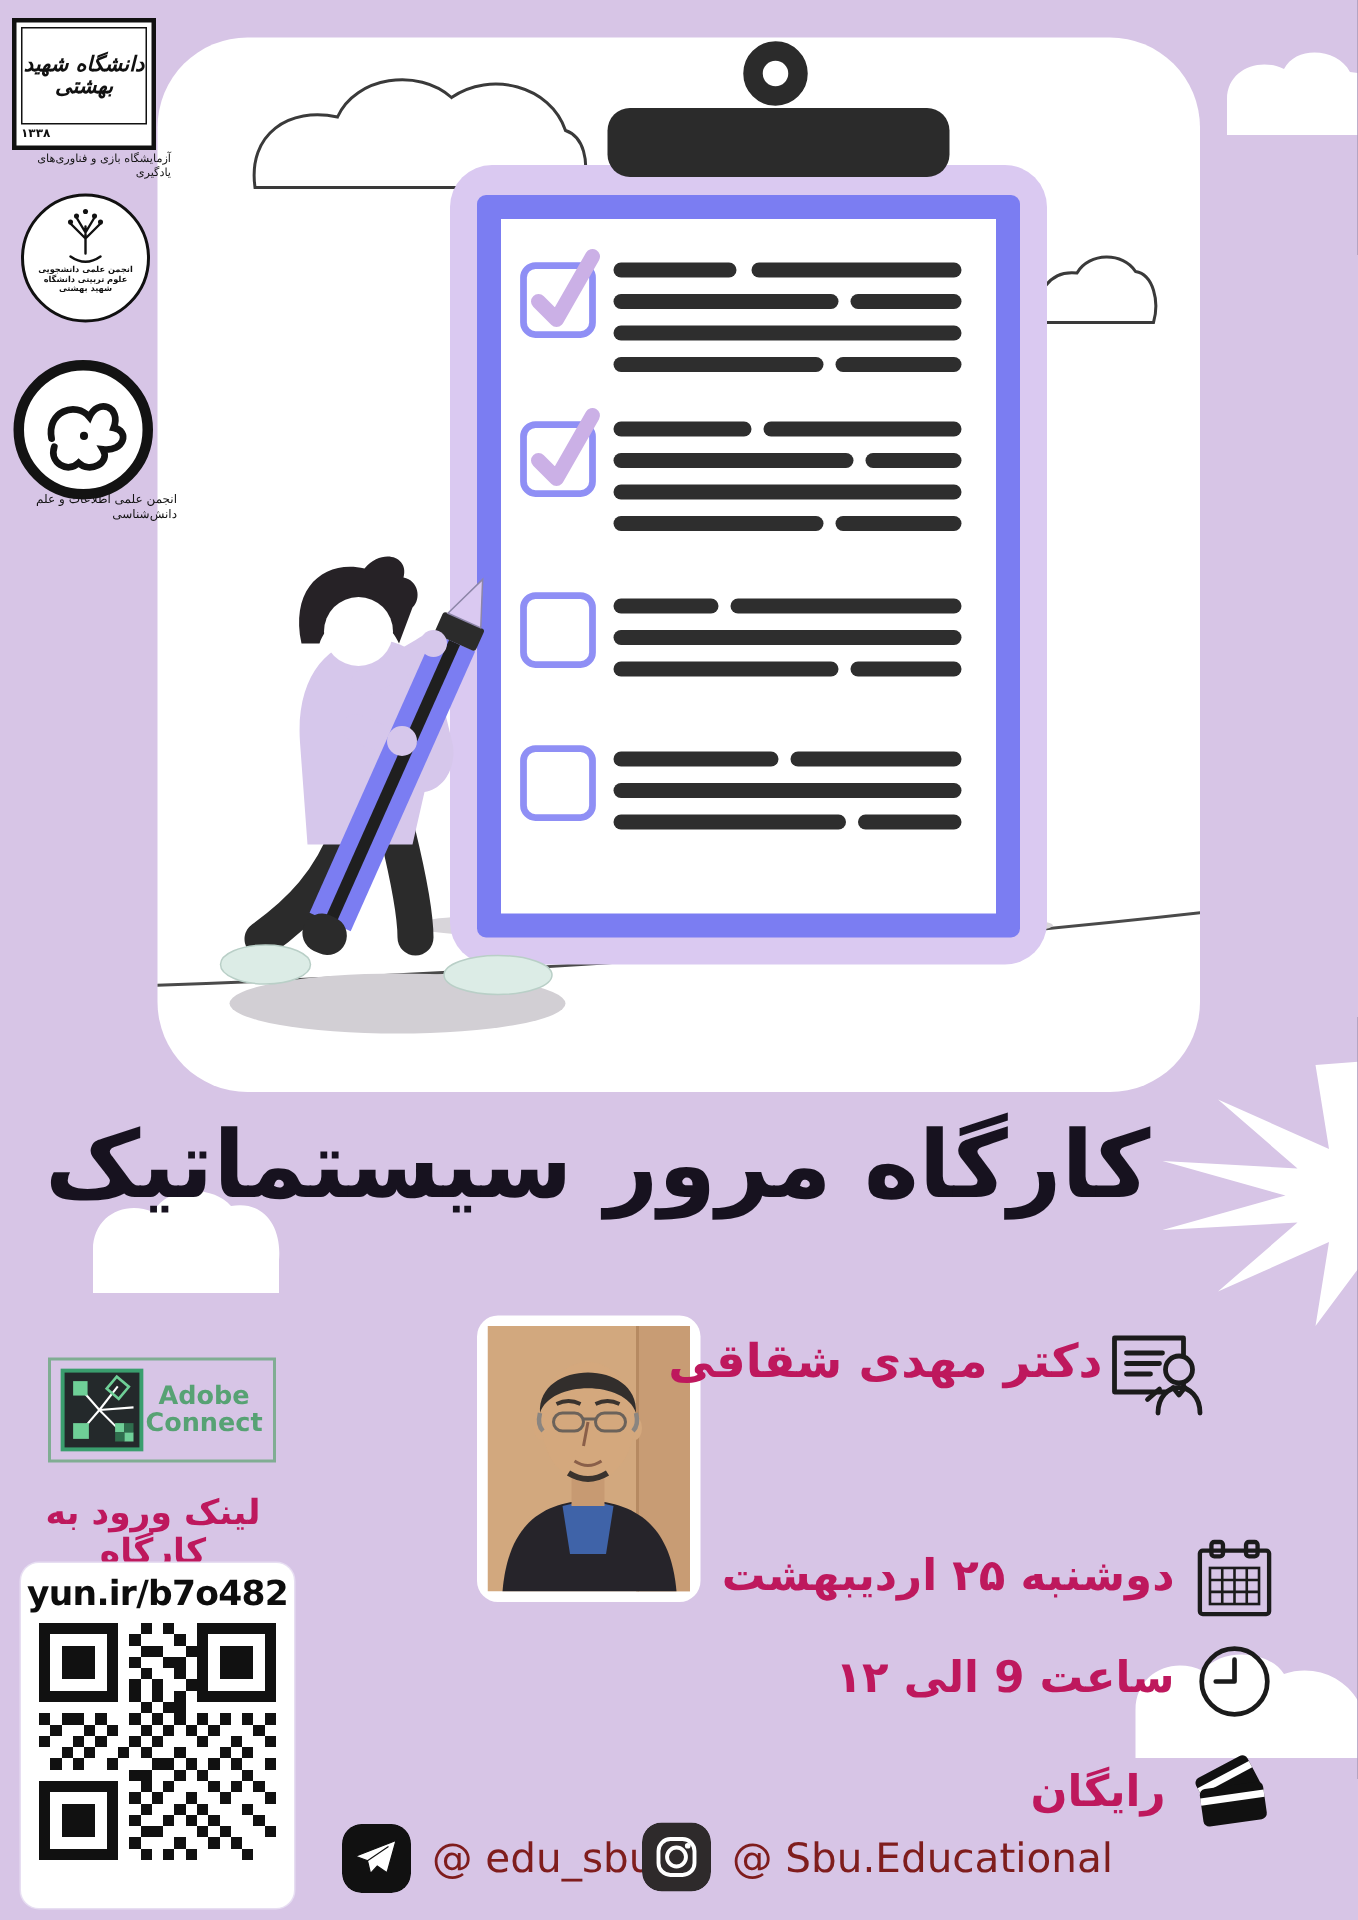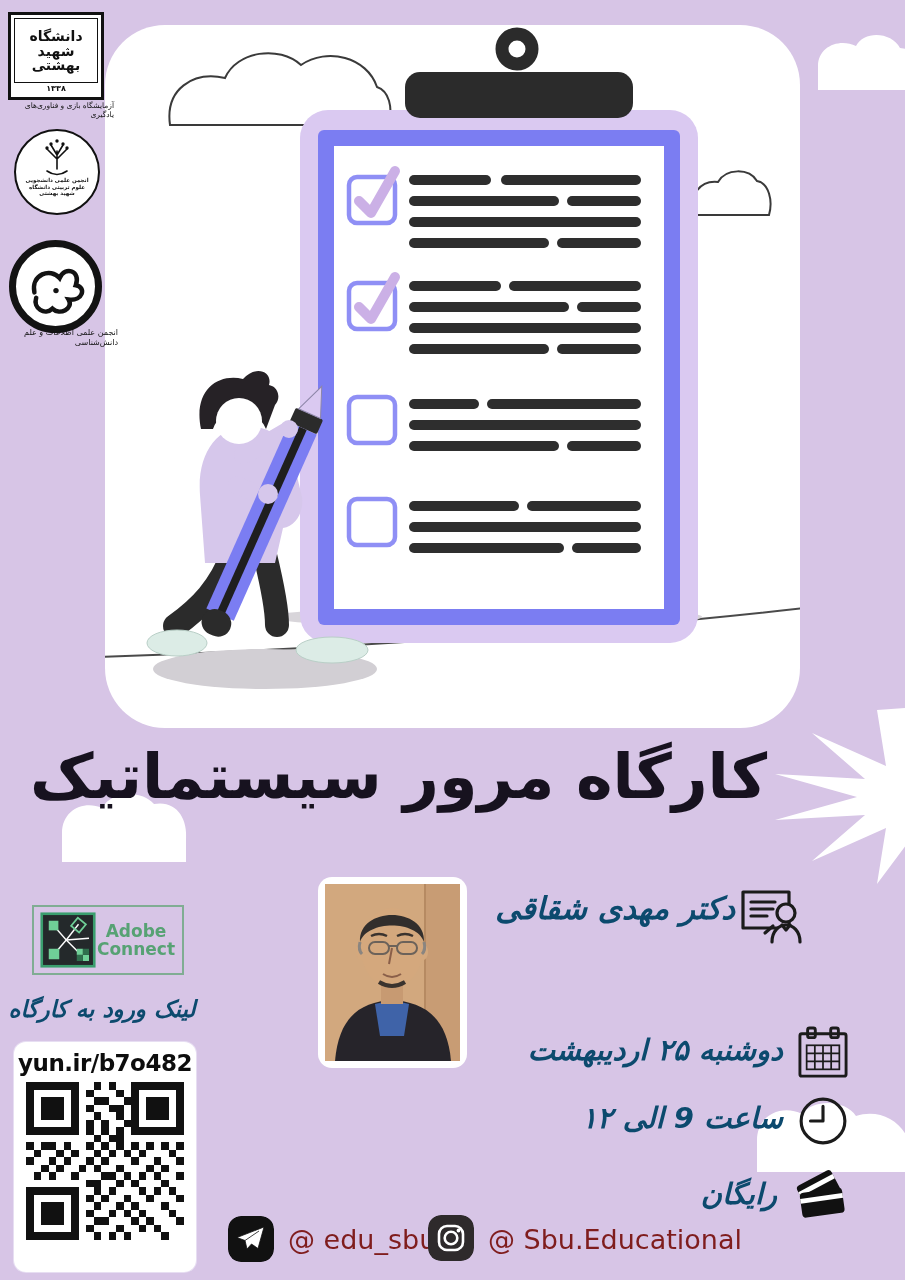--- a/index.html
+++ b/index.html
@@ -3,26 +3,26 @@
 <meta charset="utf-8">
 <style>
   html,body{margin:0;padding:0;background:#9a8aa8;}
   *{box-sizing:border-box;}
   #poster{
     position:relative;width:905px;height:1280px;overflow:hidden;
     background:#d7c5e6;font-family:"DejaVu Sans",sans-serif;margin:0 auto;
   }
   .abs{position:absolute;}
   .rtl{direction:rtl;unicode-bidi:isolate;}
-  .fa-bold{font-weight:bold;color:#0c4a6e;font-style:italic;}
+  .fa-bold{font-weight:bold;color:#be185d;}
   
   .stamp{left:8px;top:12px;width:96px;height:88px;background:#fff;border:3px solid #111;padding:3px;}
   .stamp-inner{width:100%;height:86%;border:1.5px solid #111;display:flex;flex-direction:column;
-    align-items:center;justify-content:center;text-align:center;font-weight:bold;font-size:14px;line-height:1.02;color:#111;}
-  .stamp-year{font-size:8px;font-weight:bold;color:#111;text-align:center;margin-top:1px;}
+    align-items:center;justify-content:center;text-align:center;font-weight:bold;font-size:14px;line-height:1.02;color:#111;font-style:italic;}
+  .stamp-year{font-size:8px;font-weight:bold;color:#111;text-align:left;margin-top:1px;}
   .logo-caption{color:#141414;font-weight:normal;text-align:right;line-height:1.25;}
   .cap1{left:0;top:101px;width:114px;font-size:7.5px;}
   .cap3{left:0;top:328px;width:118px;font-size:8px;}
   .circle-logo{border-radius:50%;background:#fff;overflow:hidden;display:flex;flex-direction:column;align-items:center;}
   .logo2{left:14px;top:129px;width:86px;height:86px;border:2px solid #111;}
   .logo2 .tiny{font-size:5.5px;font-weight:bold;color:#111;text-align:center;line-height:1.2;width:70px;}
   .logo3{left:9px;top:240px;width:93px;height:93px;border:7px solid #131313;justify-content:center;}
   
   .panel{left:105px;top:25px;width:695px;height:703px;background:#ffffff;border-radius:60px;}
   

